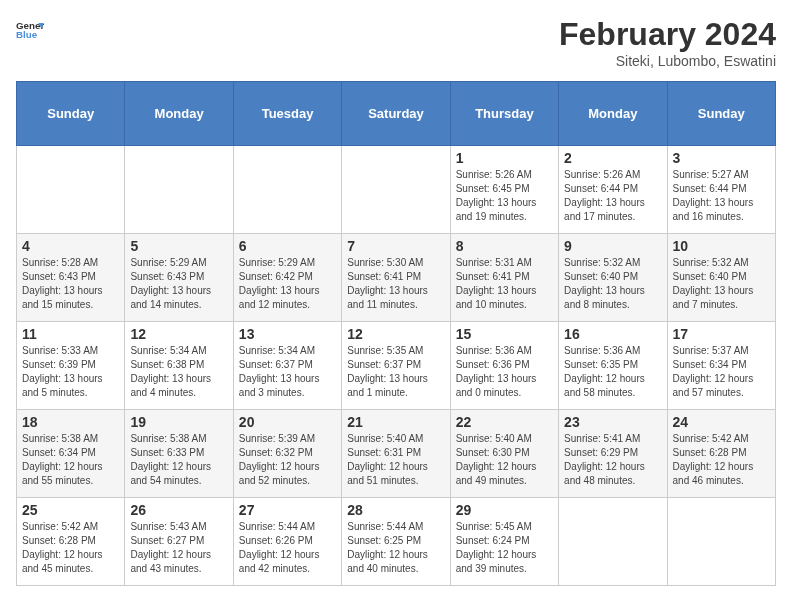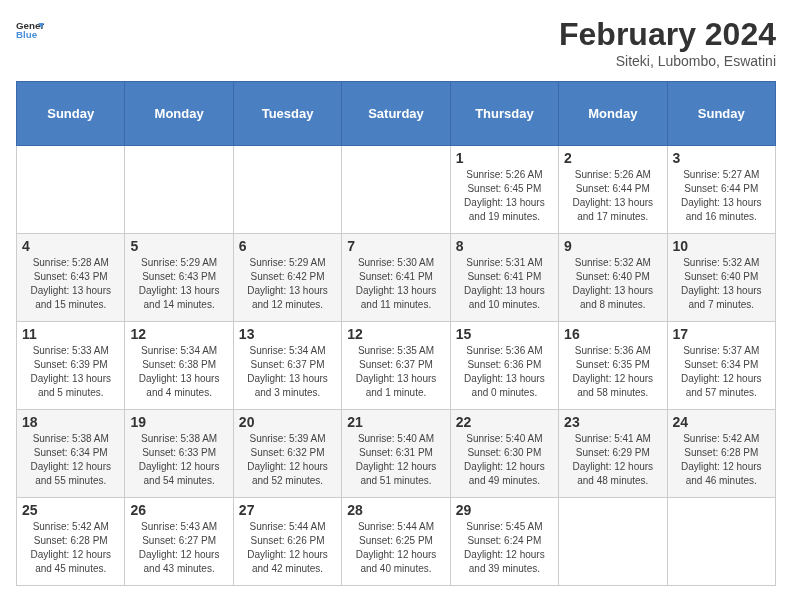--- a/index.html
+++ b/index.html
@@ -63,21 +63,20 @@
       font-size: 14px;
       font-weight: bold;
       color: #333;
       display: block;
       margin-bottom: 2px;
     }
     .day-info {
       font-size: 10px;
       color: #444;
       line-height: 1.4;
-      text-align: center;
     }
     .empty-cell {
       background: #f9f9f9;
     }
     tbody tr:nth-child(odd) td {
       background-color: #fff;
     }
     tbody tr:nth-child(even) td {
       background-color: #f5f5f5;
     }

